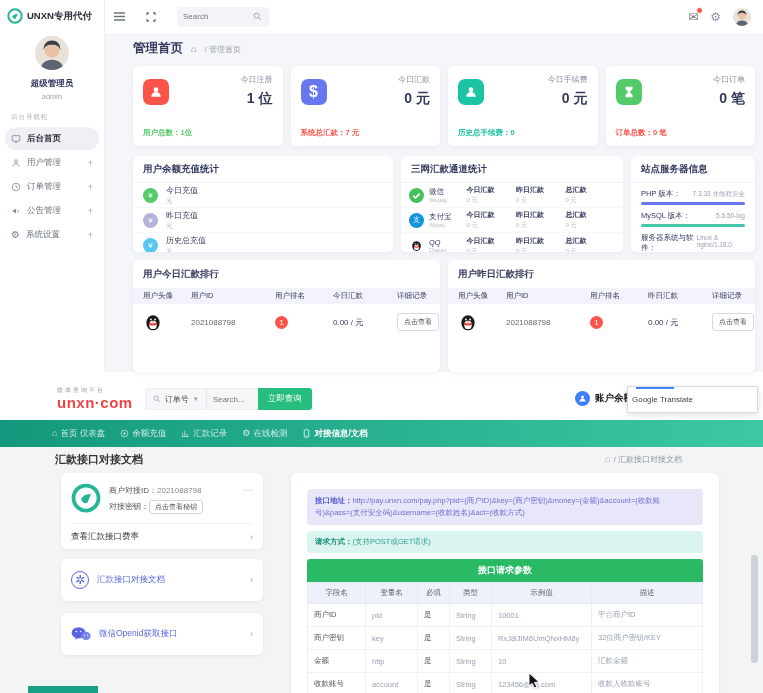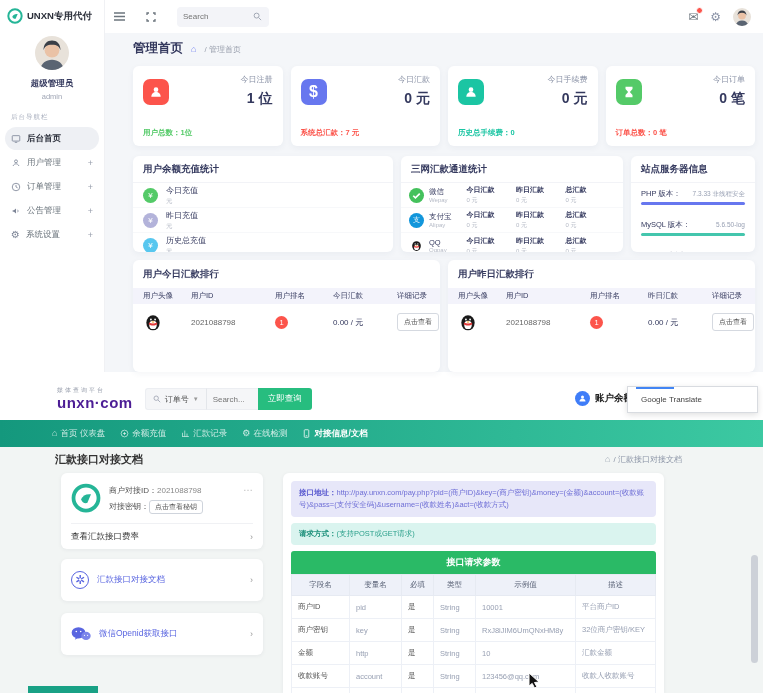--- a/index.html
+++ b/index.html
@@ -71,21 +71,21 @@
   .ch-ic svg { width:13px; height:13px; }
   .ch-name { font-size:7.5px; color:#34395e; }
   .ch-en { font-size:6px; color:#b5bac6; }
   .ch-col { width:50px; }
   .ch-cl { font-size:7px; color:#34395e; font-weight:bold; }
   .ch-cv { font-size:6px; color:#b5bac6; margin-top:1px; }
   .alipay-ic { background:#1296db; } .wechat-ic { background:#44c15c; }
 
   .p-server { flex:1; }
   .sv-body { padding:6px 10px 0; }
-  .sv-row { margin-bottom:15px;text-align:center; }
+  .sv-row { margin-bottom:6px; }
   .sv-top { display:flex; justify-content:space-between; align-items:baseline; }
   .sv-label { font-size:7.5px; color:#34395e; }
   .sv-value { font-size:6.5px; color:#98a0b3; }
   .sv-bar { height:3px; border-radius:2px; margin-top:3px; }
   .b1 { background:#6777ef; } .b2 { background:#44c6ad; }
 
   .rank-row { display:flex; gap:8px; height:112px; margin-top:8px; }
   .rank { flex:1; background:#fff; border-radius:6px; box-shadow:0 2px 6px rgba(40,50,90,.05); overflow:hidden; }
   .rank-title { font-size:9.5px; font-weight:bold; color:#34395e; padding:8px 10px 7px; }
   .rk-head, .rk-data { display:grid; grid-template-columns:48px 84px 58px 64px 1fr; align-items:center; padding-left:10px; }
@@ -95,31 +95,31 @@
   .rk-badge { width:13px; height:13px; border-radius:50%; background:#fc544b; color:#fff; font-size:7.5px; display:flex; align-items:center; justify-content:center; }
   .rk-amt { font-size:8px; color:#34395e; }
   .rk-btn { font-size:7px; color:#555; background:#fff; border:1px solid #d5d9e0; border-radius:3px; padding:3px 6px; width:fit-content; cursor:pointer; font-family:inherit; }
   .qq-avatar { width:20px; height:20px; }
 
   
   .gap { height:6px; background:#fff; }
   .p-head { height:42px; background:#fff; display:flex; align-items:center; position:relative; z-index:3; }
   .logo-block { margin-left:57px; }
   .logo-tag { font-size:6px; color:#9aa0ae; letter-spacing:2px; }
-  .p-logo { font-size:15px; font-weight:bold; color:#4c1d95; letter-spacing:.5px; line-height:1.1; }
+  .p-logo { font-size:15px; font-weight:bold; color:#ef4444; letter-spacing:.5px; line-height:1.1; }
   .p-search { display:flex; align-items:center; margin-left:12px; height:22px; }
   .ps-sel { background:#f5f6f8; border:1px solid #eceef2; border-right:0; border-radius:3px 0 0 3px; height:100%; display:flex; align-items:center; gap:4px; padding:0 7px; font-size:8px; color:#555; cursor:pointer; }
   .ps-sel .chev { font-size:6px; color:#999; }
   .ps-inp { background:#f5f6f8; border:1px solid #eceef2; border-left:1px solid #e3e6ea; border-right:0; height:100%; width:52px; padding:0 6px; font-size:8px; color:#666; outline:0; font-family:inherit; }
   .ps-btn { background:#27bd7f; color:#fff; border:0; height:22px; padding:0 10px; font-size:8.5px; border-radius:0 3px 3px 0; cursor:pointer; font-family:inherit; }
   .balance { position:absolute; left:575px; top:13px; display:flex; align-items:center; gap:5px; }
   .bal-ic { width:15px; height:15px; border-radius:50%; background:#3f7df8; display:flex; align-items:center; justify-content:center; }
   .bal-ic svg { width:9px; height:9px; }
   .bal-label { font-size:9.5px; font-weight:bold; color:#222; }
-  .translate-pop { position:absolute; left:627px; top:8px; width:131px; height:27px; background:#fff; border:1px solid #d8dbe0; box-shadow:0 2px 6px rgba(0,0,0,.12); display:flex; align-items:center; padding-left:13px; font-size:8px; color:#444; }
+  .translate-pop { position:absolute; left:627px; top:8px; width:131px; height:27px; background:#fff; border:1px solid #d8dbe0; box-shadow:0 2px 6px rgba(0,0,0,.12); display:flex; align-items:center; padding-left:4px; font-size:8px; color:#444; }
   .translate-pop::before { content:""; position:absolute; top:0; left:8px; width:38px; height:2px; background:#4285f4; }
 
   .p-nav { height:27px; background:linear-gradient(90deg,#14987d,#3cc9a2); display:flex; align-items:center; gap:15px; padding-left:52px; }
   .nav-item { display:flex; align-items:center; gap:3px; font-size:8.5px; color:rgba(255,255,255,.78); cursor:pointer; white-space:nowrap; }
   .nav-item.active { color:#fff; font-weight:bold; }
   .nav-item .ni { width:9px; height:9px; }
   .nav-item .glyph { font-size:9px; line-height:1; }
 
   .p-body { height:246px; background:#f2f5f4; padding-top:4px; position:relative; }
   .p-titlebar { display:flex; align-items:center; height:16px; margin-bottom:6px; padding:0 81px 0 55px; }
@@ -138,21 +138,21 @@
   .key-btn { border:1px solid #cfd4dc; border-radius:3px; padding:1px 5px; font-size:7px; color:#555; background:#fff; cursor:pointer; font-family:inherit; }
   .m-more { margin-left:auto; color:#bbb; font-size:10px; line-height:1; }
   .m-rate { border-top:1px solid #f0f1f4; display:flex; align-items:center; height:26px; font-size:8.5px; color:#333; }
   .arr { margin-left:auto; color:#999; font-size:9px; }
   .link-card { height:42px; display:flex; align-items:center; gap:8px; padding:0 10px; cursor:pointer; }
   .link-card.doc { margin-bottom:12px; }
   .ring-ic { width:18px; height:18px; border:1.5px solid #5965e0; border-radius:50%; color:#5965e0; font-size:12px; display:flex; align-items:center; justify-content:center; flex-shrink:0; }
   .wx-ic { width:20px; height:16px; flex-shrink:0; }
   .link-text { font-size:8.5px; color:#5965e0; }
 
-  .p-right { width:381px; margin-left:20px; height:220px; border-radius:6px 6px 0 0; padding:8px; overflow:hidden; }
+  .p-right { width:428px; margin-left:28px; height:220px; border-radius:6px 6px 0 0; padding:16px; overflow:hidden; }
   .box-purple { background:#e7e7f9; border-radius:4px; padding:6px 8px; font-size:7.5px; color:#6e6ed6; line-height:1.6; }
   .box-purple b { color:#5c5cd0; }
   .box-teal { background:#daf4ef; border-radius:4px; margin-top:6px; padding:6px 8px; font-size:7.5px; color:#2ba08b; }
   .box-teal b { color:#21927d; }
   .bar-green { margin-top:6px; background:#2aba66; color:#fff; font-size:9px; font-weight:bold; text-align:center; padding:5px 0; border-radius:3px 3px 0 0; }
   table.params { width:100%; border-collapse:collapse; font-size:7.5px; table-layout:fixed; }
   table.params th { background:#eef1f9; color:#5b6478; font-weight:normal; text-align:center; padding:5px 6px; border:1px solid #e6eaf2; }
   table.params td { color:#98a0b3; padding:6px 6px; border:1px solid #edf0f6; overflow:hidden; white-space:nowrap; text-overflow:ellipsis; }
   table.params td.dark { color:#555; }
   table.params td.wrap { white-space:normal; line-height:1.4; }

